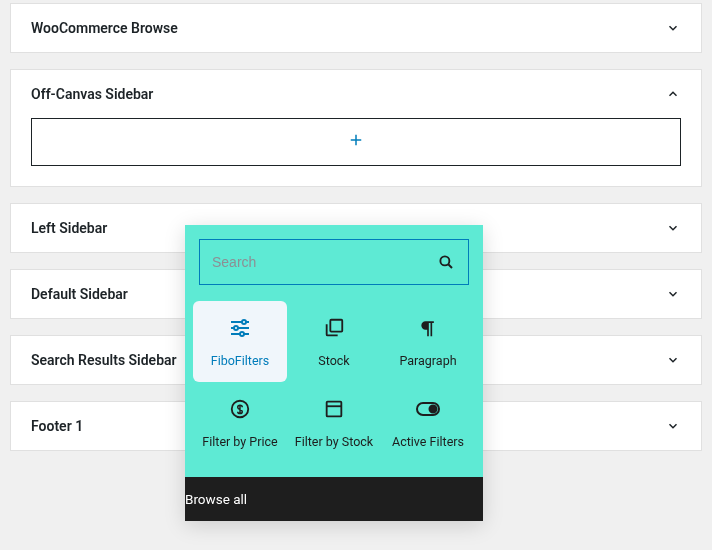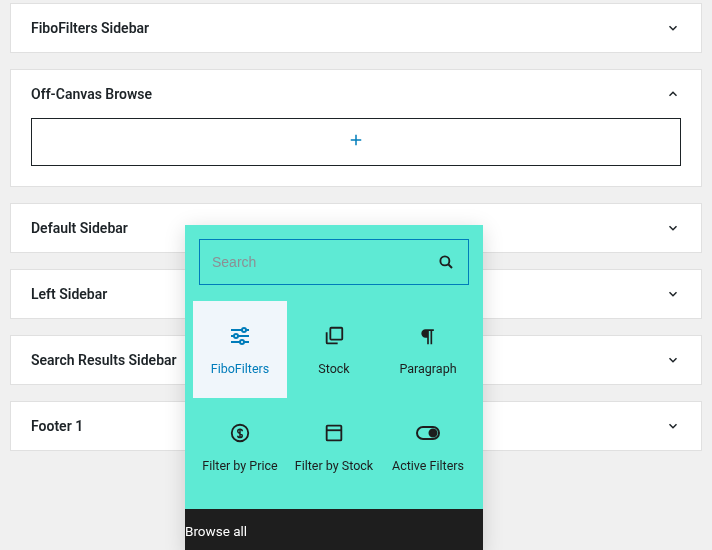--- a/index.html
+++ b/index.html
@@ -98,23 +98,23 @@
       display: grid;
       grid-template-columns: repeat(3, 1fr);
       padding: 2px 8px 14px 8px;
       gap: 0;
     }
     .block-item {
       display: flex;
       flex-direction: column;
       align-items: center;
       justify-content: center;
-      padding: 22px 6px;
+      padding: 14px 6px;
       cursor: pointer;
-      border-radius: 0;
+      border-radius: 6px;
       text-align: center;
     }
     .block-item.selected {
       background: #f0f6fb;
     }
     .block-item.selected .block-label { color: #007cba; }
     .block-item.selected svg { stroke: #007cba; fill: #007cba; }
     .block-icon {
       width: 26px;
       height: 26px;
@@ -137,64 +137,64 @@
       cursor: pointer;
     }
   </style>
 </head>
 <body>
 
 <div class="panels">
 
   <div class="panel">
     <div class="panel-header">
-      <span class="title">FiboFilters Sidebar</span>
-      <span class="chevron">
-        <svg width="14" height="14" viewBox="0 0 24 24" fill="none" stroke="#1d2327" stroke-width="2.5">
-            <polyline points="6 9 12 15 18 9"></polyline>
-          </svg>
-      </span>
-    </div>
-  </div>
-
-  <div class="panel">
-    <div class="panel-header">
-      <span class="title">Off-Canvas Browse</span>
+      <span class="title">WooCommerce Browse</span>
+      <span class="chevron">
+        <svg width="14" height="14" viewBox="0 0 24 24" fill="none" stroke="#1d2327" stroke-width="2.5">
+            <polyline points="6 9 12 15 18 9"></polyline>
+          </svg>
+      </span>
+    </div>
+  </div>
+
+  <div class="panel">
+    <div class="panel-header">
+      <span class="title">Off-Canvas Sidebar</span>
       <span class="chevron">
         <svg width="14" height="14" viewBox="0 0 24 24" fill="none" stroke="#1d2327" stroke-width="2.5">
             <polyline points="6 15 12 9 18 15"></polyline>
           </svg>
       </span>
     </div>
     <div class="panel-body">
       <div class="add-block-btn">
         <span class="plus-icon">
           <svg width="18" height="18" viewBox="0 0 24 24" fill="none" stroke="#007cba" stroke-width="2">
               <line x1="12" y1="5" x2="12" y2="19"></line>
               <line x1="5" y1="12" x2="19" y2="12"></line>
             </svg>
         </span>
       </div>
     </div>
   </div>
 
   <div class="panel">
     <div class="panel-header">
+      <span class="title">Left Sidebar</span>
+      <span class="chevron">
+        <svg width="14" height="14" viewBox="0 0 24 24" fill="none" stroke="#1d2327" stroke-width="2.5">
+            <polyline points="6 9 12 15 18 9"></polyline>
+          </svg>
+      </span>
+    </div>
+  </div>
+
+  <div class="panel">
+    <div class="panel-header">
       <span class="title">Default Sidebar</span>
-      <span class="chevron">
-        <svg width="14" height="14" viewBox="0 0 24 24" fill="none" stroke="#1d2327" stroke-width="2.5">
-            <polyline points="6 9 12 15 18 9"></polyline>
-          </svg>
-      </span>
-    </div>
-  </div>
-
-  <div class="panel">
-    <div class="panel-header">
-      <span class="title">Left Sidebar</span>
       <span class="chevron">
         <svg width="14" height="14" viewBox="0 0 24 24" fill="none" stroke="#1d2327" stroke-width="2.5">
             <polyline points="6 9 12 15 18 9"></polyline>
           </svg>
       </span>
     </div>
   </div>
 
   <div class="panel">
     <div class="panel-header">

